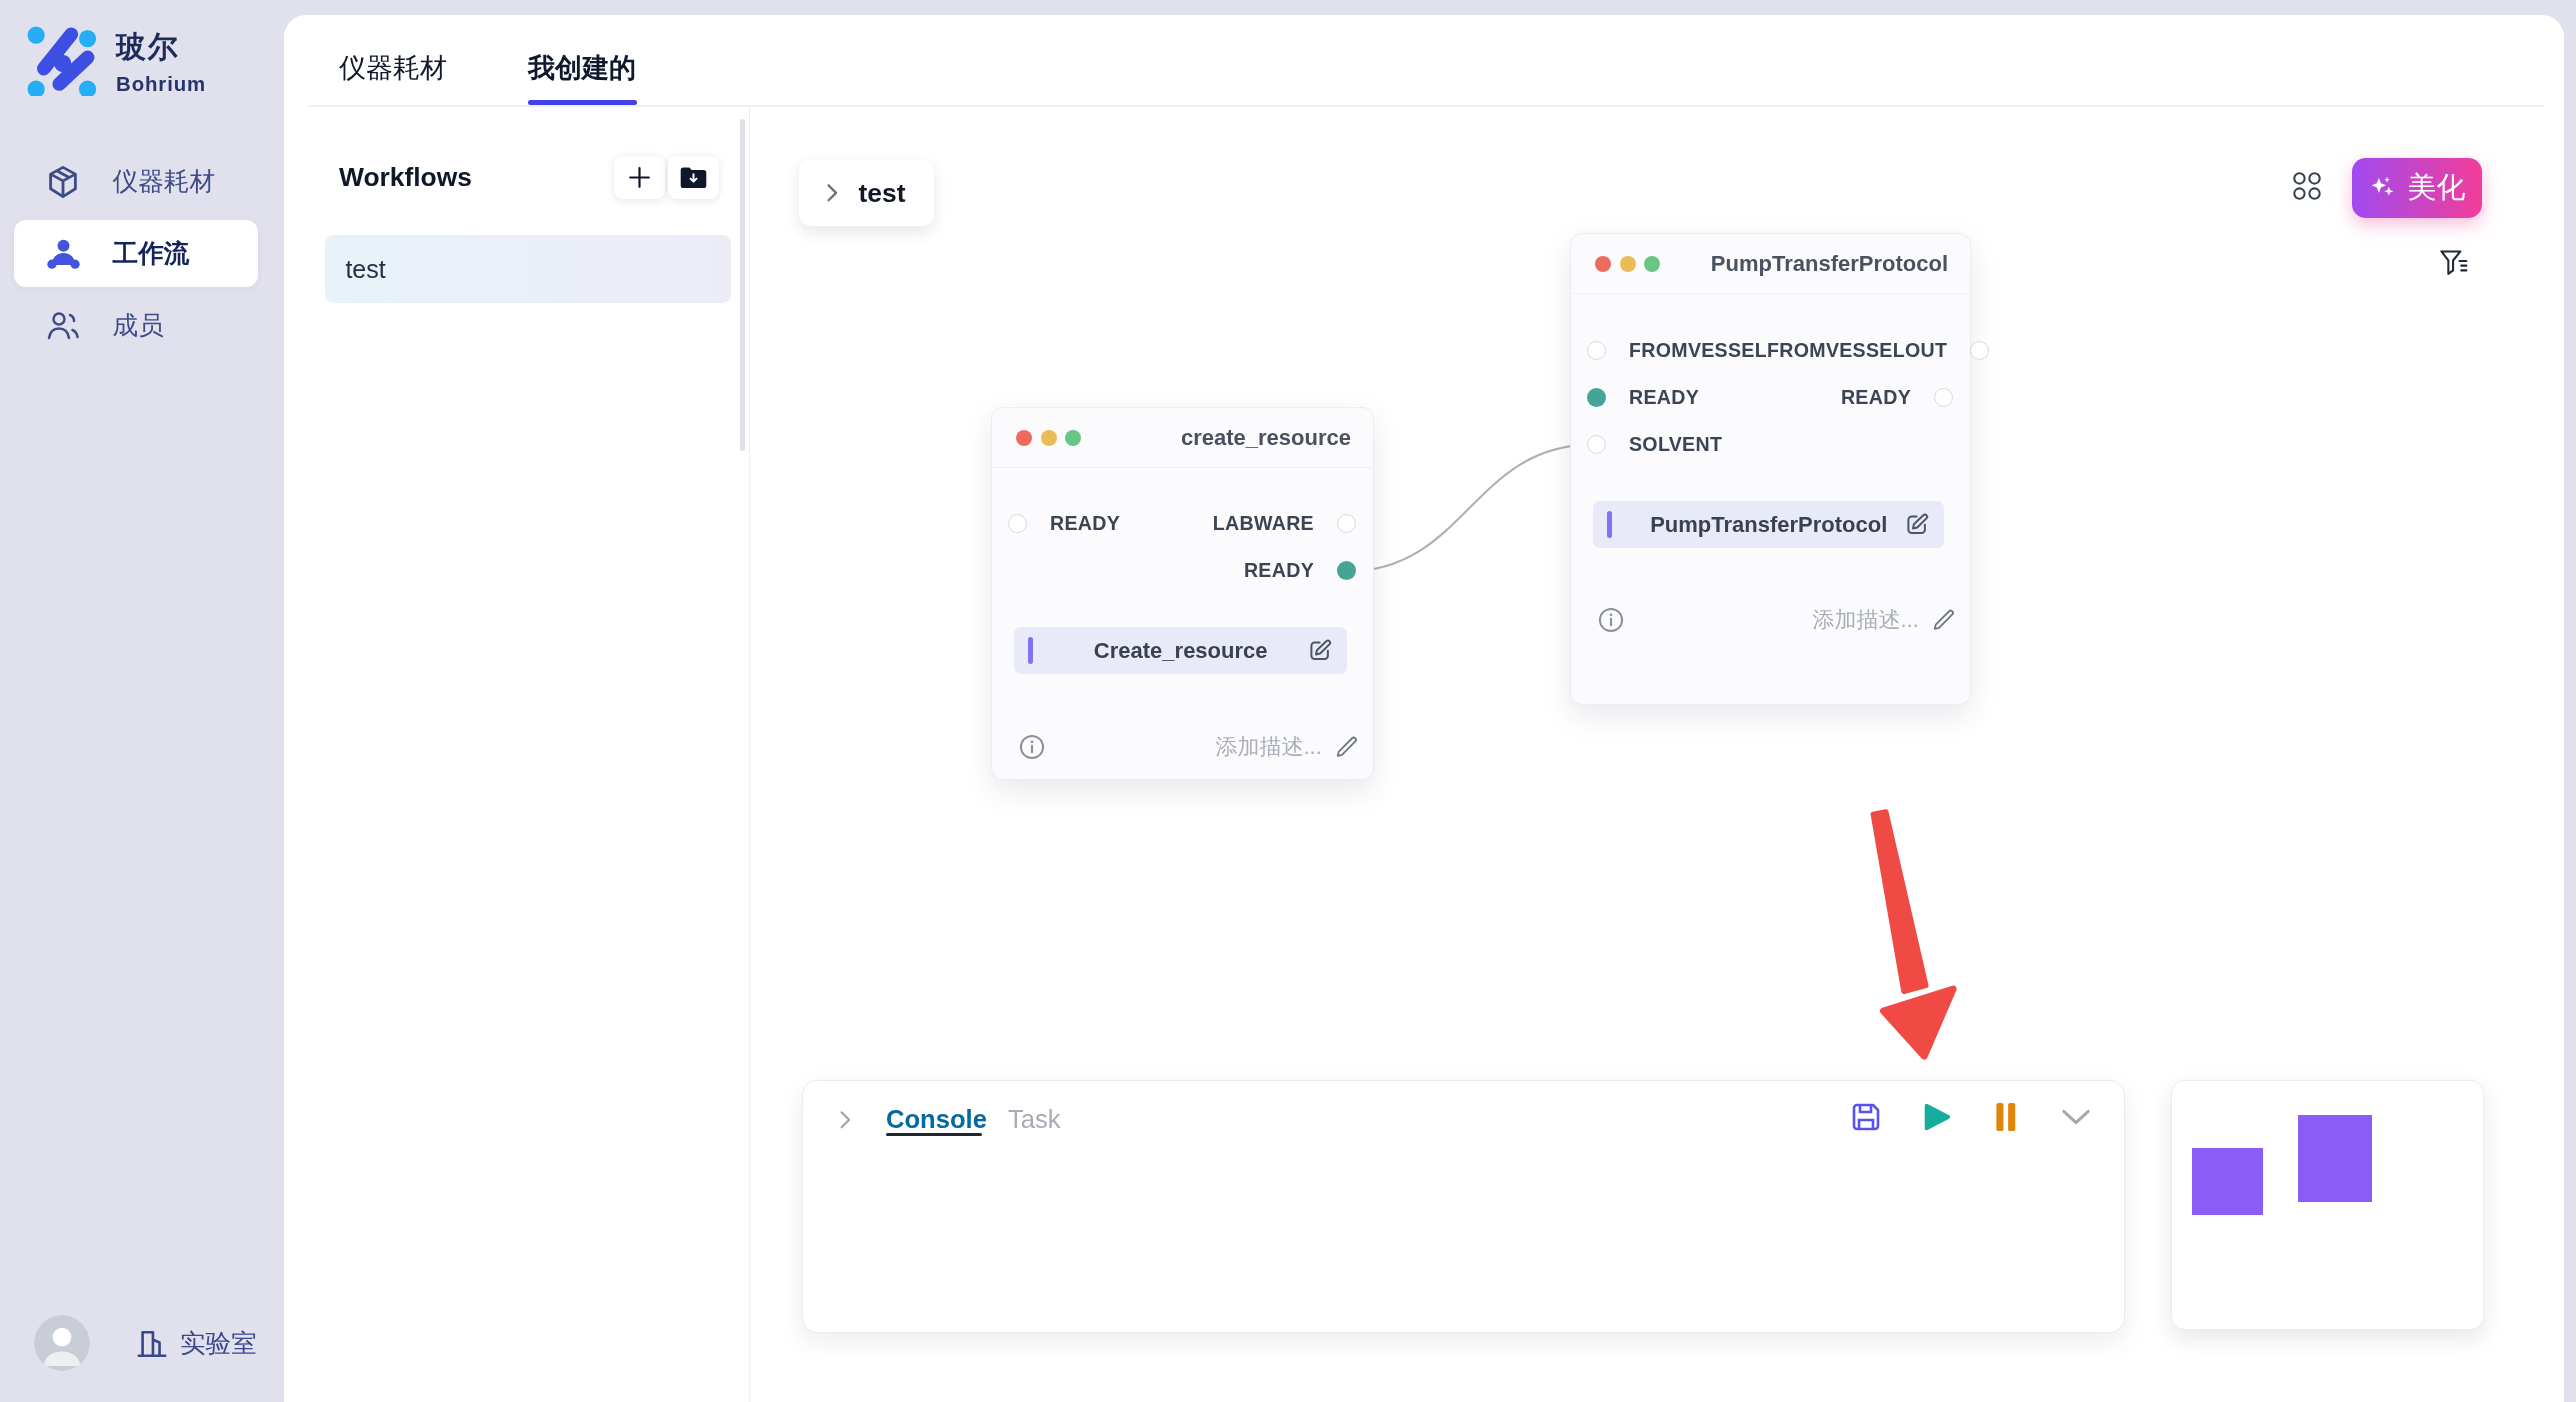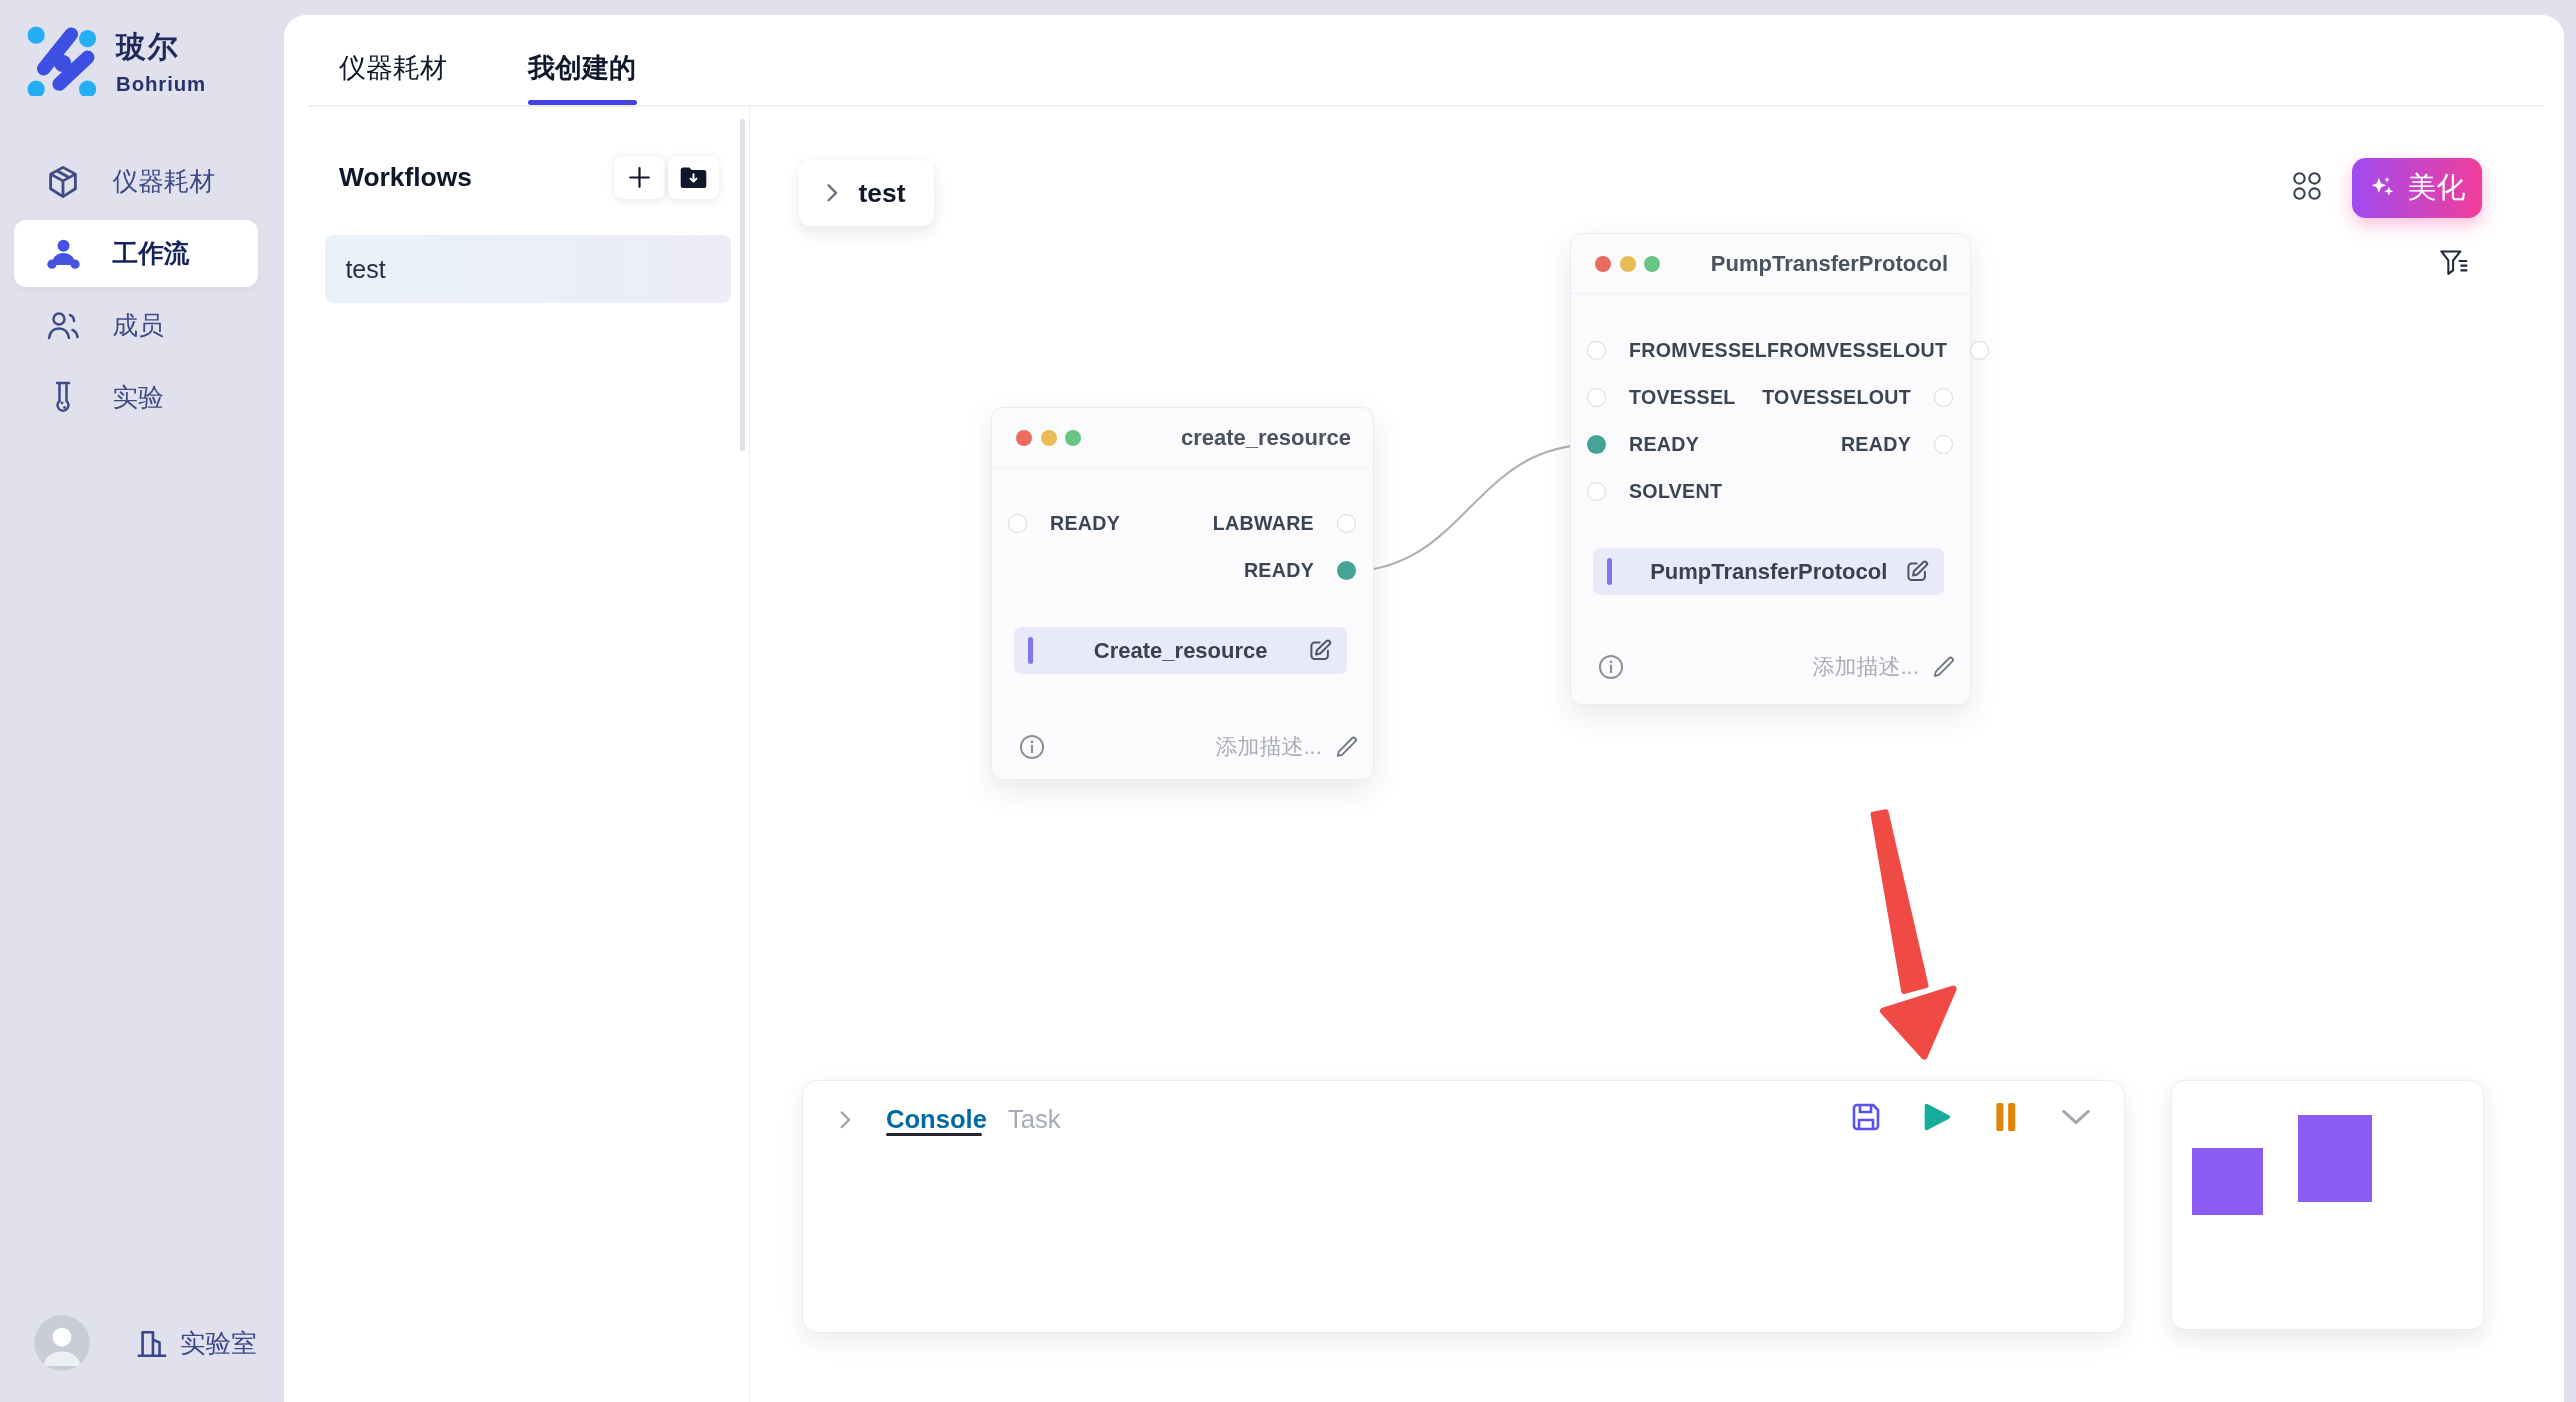--- a/index.html
+++ b/index.html
@@ -168,31 +168,20 @@
       <div class="nav-item">
         <span class="nicon">
           <svg viewBox="0 0 34 32" width="34" height="32">
               <circle cx="13" cy="9" r="5.5" fill="none" stroke="#3E4B85" stroke-width="2.5"></circle>
               <path d="M3 28c1-6.5 5-9.5 10-9.5s9 3 10 9.5" fill="none" stroke="#3E4B85" stroke-width="2.5" stroke-linecap="round"></path>
               <path d="M24 5c2.5 1 4 3 4 6" fill="none" stroke="#3E4B85" stroke-width="2.5" stroke-linecap="round"></path>
               <path d="M26.5 20c3 1.2 4.5 3.6 5 7" fill="none" stroke="#3E4B85" stroke-width="2.5" stroke-linecap="round"></path>
             </svg>
         </span>
         <span>成员</span>
-      </div>
-      <div class="nav-item">
-        <span class="nicon">
-          <svg viewBox="0 0 30 34" width="32" height="34">
-              <path d="M9 2h12" stroke="#3E4B85" stroke-width="2.5" stroke-linecap="round"></path>
-              <path d="M11.5 2v18a5.5 5.5 0 1 0 7 0V2" fill="none" stroke="#3E4B85" stroke-width="2.5" stroke-linecap="round"></path>
-              <circle cx="14" cy="22" r="1.4" fill="#3E4B85"></circle>
-              <circle cx="16.5" cy="26.5" r="1.4" fill="#3E4B85"></circle>
-            </svg>
-        </span>
-        <span>实验</span>
       </div>
     </div>
 
     <div class="side-footer">
       <div class="avatar">
         <svg viewBox="0 0 66 66" width="56" height="56">
             <circle cx="33" cy="33" r="33" fill="#C9CDD8"></circle>
             <circle cx="33" cy="26" r="11" fill="#FFFFFF"></circle>
             <path d="M11 60c2.5-12 11-17 22-17s19.5 5 22 17z" fill="#EDEFF3"></path>
           </svg>
@@ -341,30 +330,20 @@
           <span class="pdot hollow"></span>
           <span class="plabel">FROMVESSEL</span>
         </div>
         <div class="pside">
           <span class="plabel">FROMVESSELOUT</span>
           <span class="pdot hollow"></span>
         </div>
       </div>
       <div class="prow">
         <div class="pside">
-          <span class="pdot hollow"></span>
-          <span class="plabel">TOVESSEL</span>
-        </div>
-        <div class="pside">
-          <span class="plabel">TOVESSELOUT</span>
-          <span class="pdot hollow"></span>
-        </div>
-      </div>
-      <div class="prow">
-        <div class="pside">
           <span class="pdot filled"></span>
           <span class="plabel">READY</span>
         </div>
         <div class="pside">
           <span class="plabel">READY</span>
           <span class="pdot hollow"></span>
         </div>
       </div>
       <div class="prow">
         <div class="pside">

